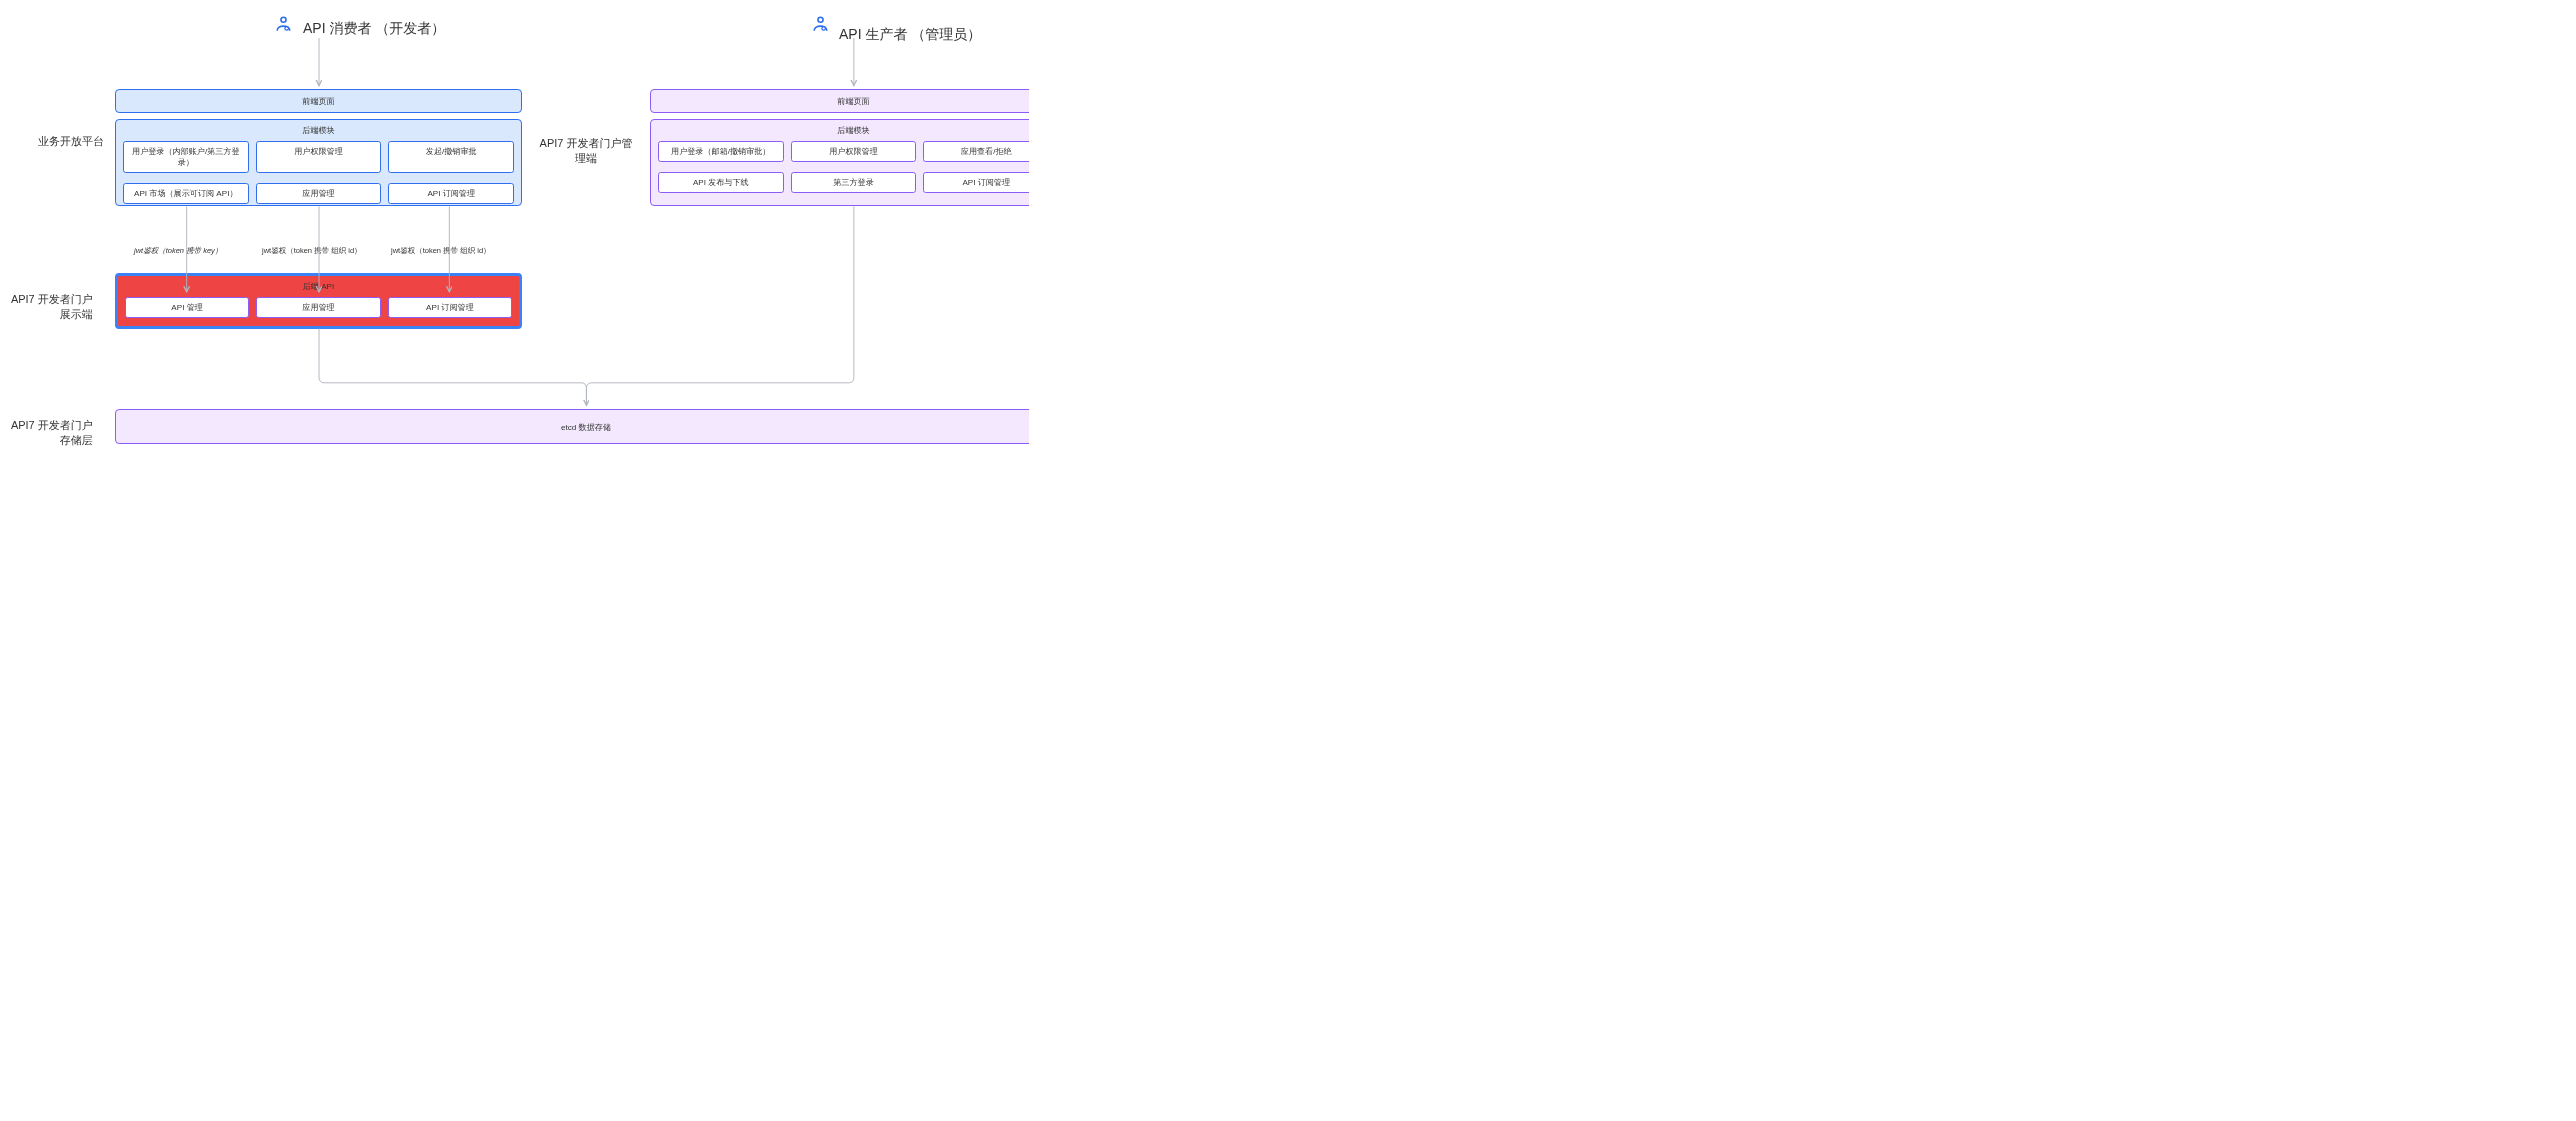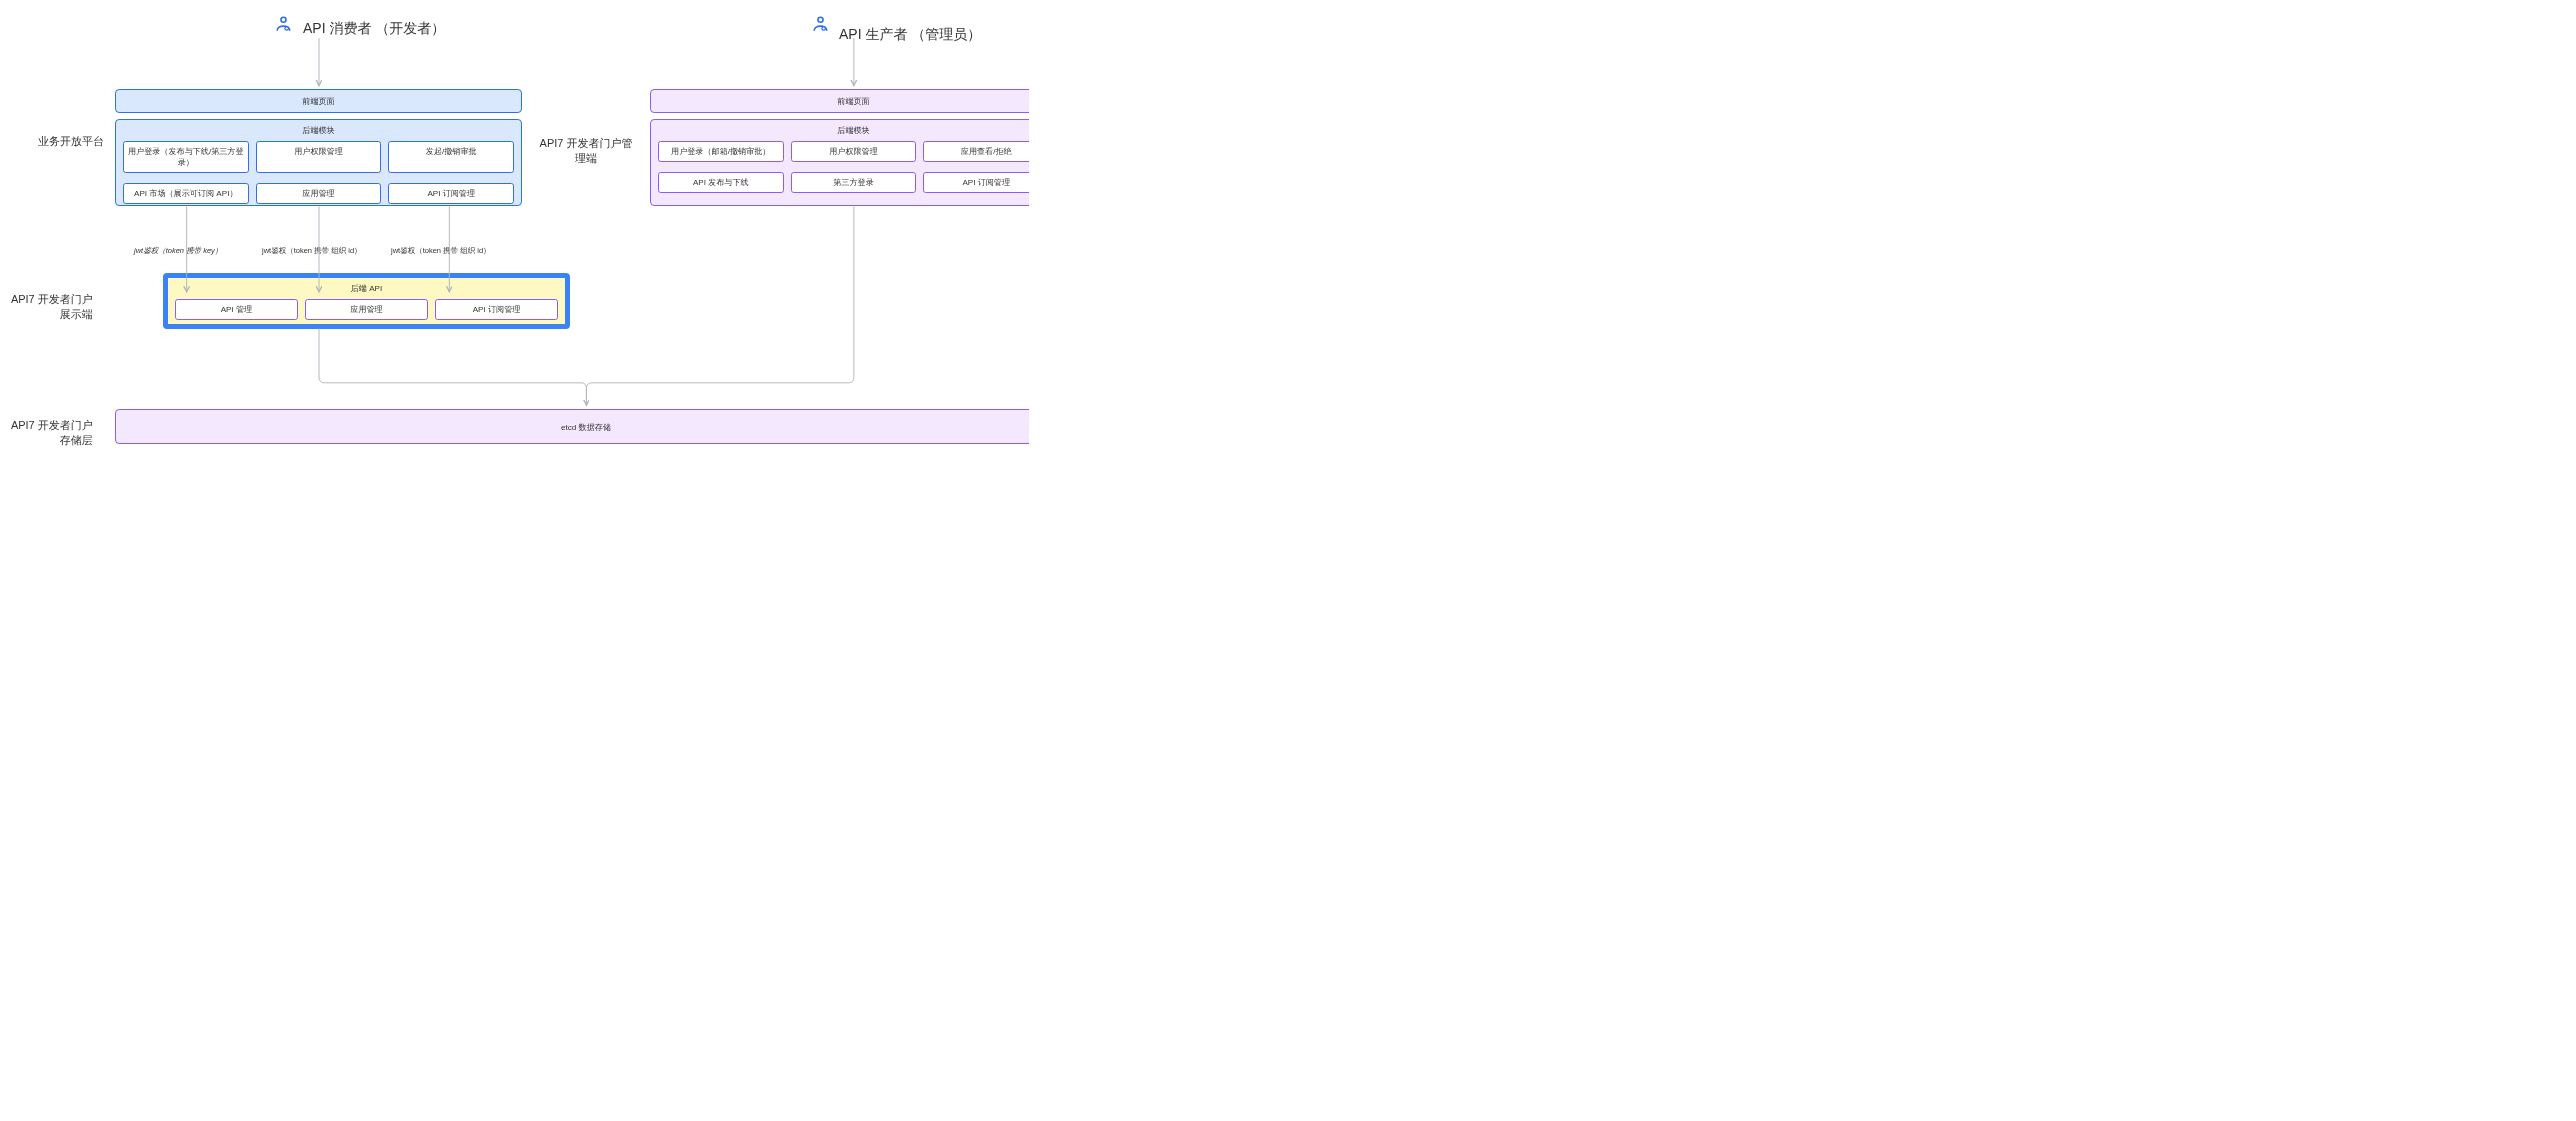--- a/index.html
+++ b/index.html
@@ -11,21 +11,21 @@
     position: relative;
     font-size: 8.1px;
     color: #333;
   }
   .label { position: absolute; font-size: 11px; color: #333; text-align: right; }
   .actor { position: absolute; display: flex; flex-direction: column; align-items: center; }
   .actor-label { position: absolute; font-size: 14px; color: #333; white-space: nowrap; }
   .panel { position: absolute; border-radius: 4.1px; }
   .panel-lblue { background: #D9E8FC; border: 1px solid #2F6FED; }
   .panel-purple { background: #F3E8FD; border: 1px solid #8B5CF6; }
-  .panel-lpurple { background: #fef9c3; border: 5px solid #3b82f6; margin-left: 48px; }
+  .panel-lpurple { background: #ef4444; border: 3px solid #3b82f6; }
   .panel-title { text-align: center; font-size: 8.1px; color: #333; padding: 5px 0; }
   .cell-row { display: flex; gap: 6.8px; padding: 0 6.8px 6.8px 6.8px; }
   .cell { flex: 1; background: #fff; border-radius: 2.7px; text-align: center; padding: 4.1px 2.7px; font-size: 8.1px; }
   .cell-blue { border: 1px solid #2F6FED; }
   .cell-purple { border: 1px solid #8B5CF6; }
   .edge-label { position: absolute; font-size: 7.5px; color: #333; white-space: nowrap; }
   svg.overlay { position: absolute; top: 0; left: 0; width: 1029px; height: 448px; pointer-events: none; }
   .user-icon-svg { width: 19px; height: 19px; }
 </style>
 </head>
@@ -56,21 +56,21 @@
 </div>
 <div class="actor-label" style="left:839px; top:26px;">API 生产者 （管理员）</div>
 
 <div class="panel panel-lblue" style="left:115px; top:89px; width:407px; height:24.4px;">
   <div class="panel-title" style="padding-top:6.1px;">前端页面</div>
 </div>
 
 <div class="panel panel-lblue" style="left:115px; top:119px; width:407px; height:87px;">
   <div class="panel-title">后端模块</div>
   <div class="cell-row">
-    <div class="cell cell-blue">用户登录（发布与下线/第三方登录）</div>
+    <div class="cell cell-blue">用户登录（内部账户/第三方登录）</div>
     <div class="cell cell-blue">用户权限管理</div>
     <div class="cell cell-blue">发起/撤销审批</div>
   </div>
   <div class="cell-row" style="padding-top:2.7px;">
     <div class="cell cell-blue">API 市场（展示可订阅 API）</div>
     <div class="cell cell-blue">应用管理</div>
     <div class="cell cell-blue">API 订阅管理</div>
   </div>
 </div>
 

